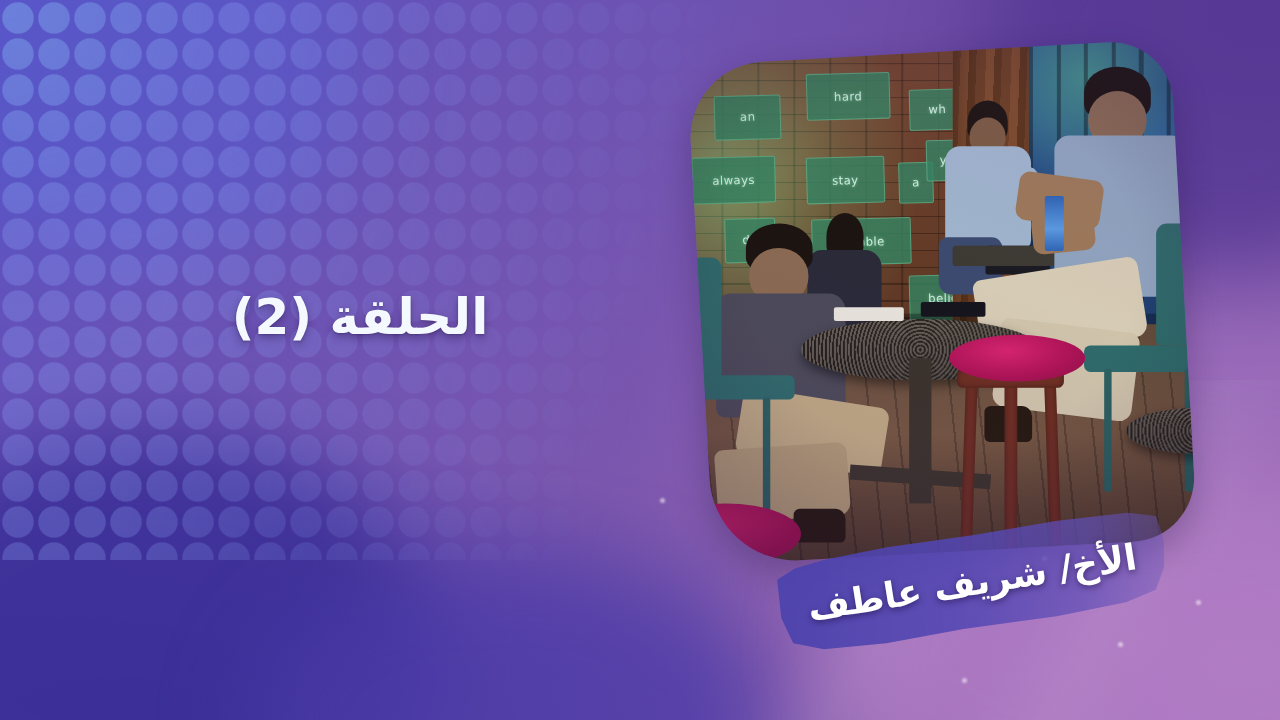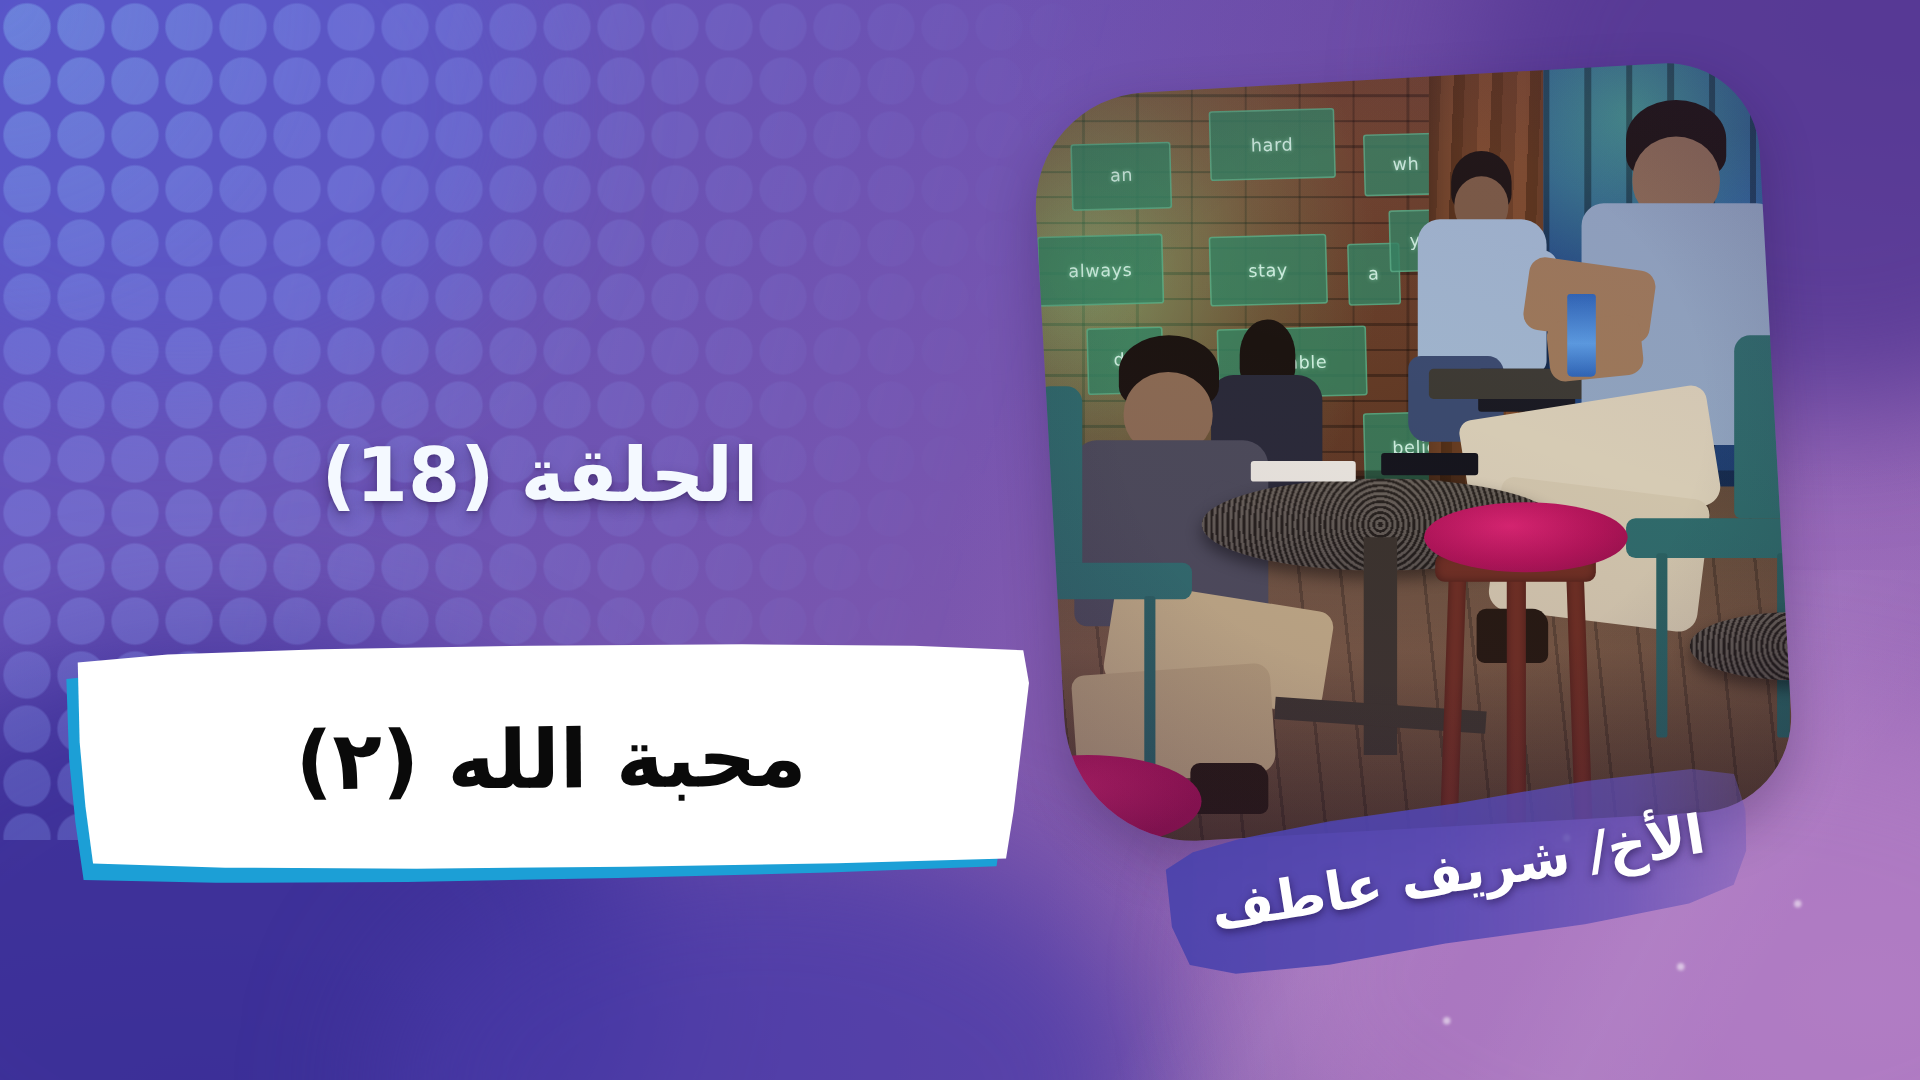--- a/index.html
+++ b/index.html
@@ -417,27 +417,21 @@
 
         <div style="position:absolute; left:-4%; top:86%; width:28%; height:11%; border-radius:50%; background:radial-gradient(ellipse at 40% 35%, #c92068 0%, #9d1150 70%);"></div>
 
         <div style="position:absolute; left:69%; top:31%; width:3.4%; height:10%; background:linear-gradient(180deg,#2e64b4 0%,#5a9adf 60%,#2e64b4 100%); border-radius:2px 2px 3px 3px;"></div>
 
         <div class="photo-grade"></div>
       </div>
     </div>
   </div>
 
-  <div class="episode-line">الحلقة (18)</div>
-
-  <div class="topic-wrap">
-    <div class="topic-outline"></div>
-    <div class="topic-card">
-      <span class="topic-text">محبة الله  (٢)</span>
-    </div>
-  </div>
+  <div class="episode-line">الحلقة (2)</div>
+
 
   <div class="name-banner">
     <div class="name-brush"></div>
     <div class="name-text">الأخ/ شريف عاطف</div>
   </div>
 
 </div>
 
 </body></html>

